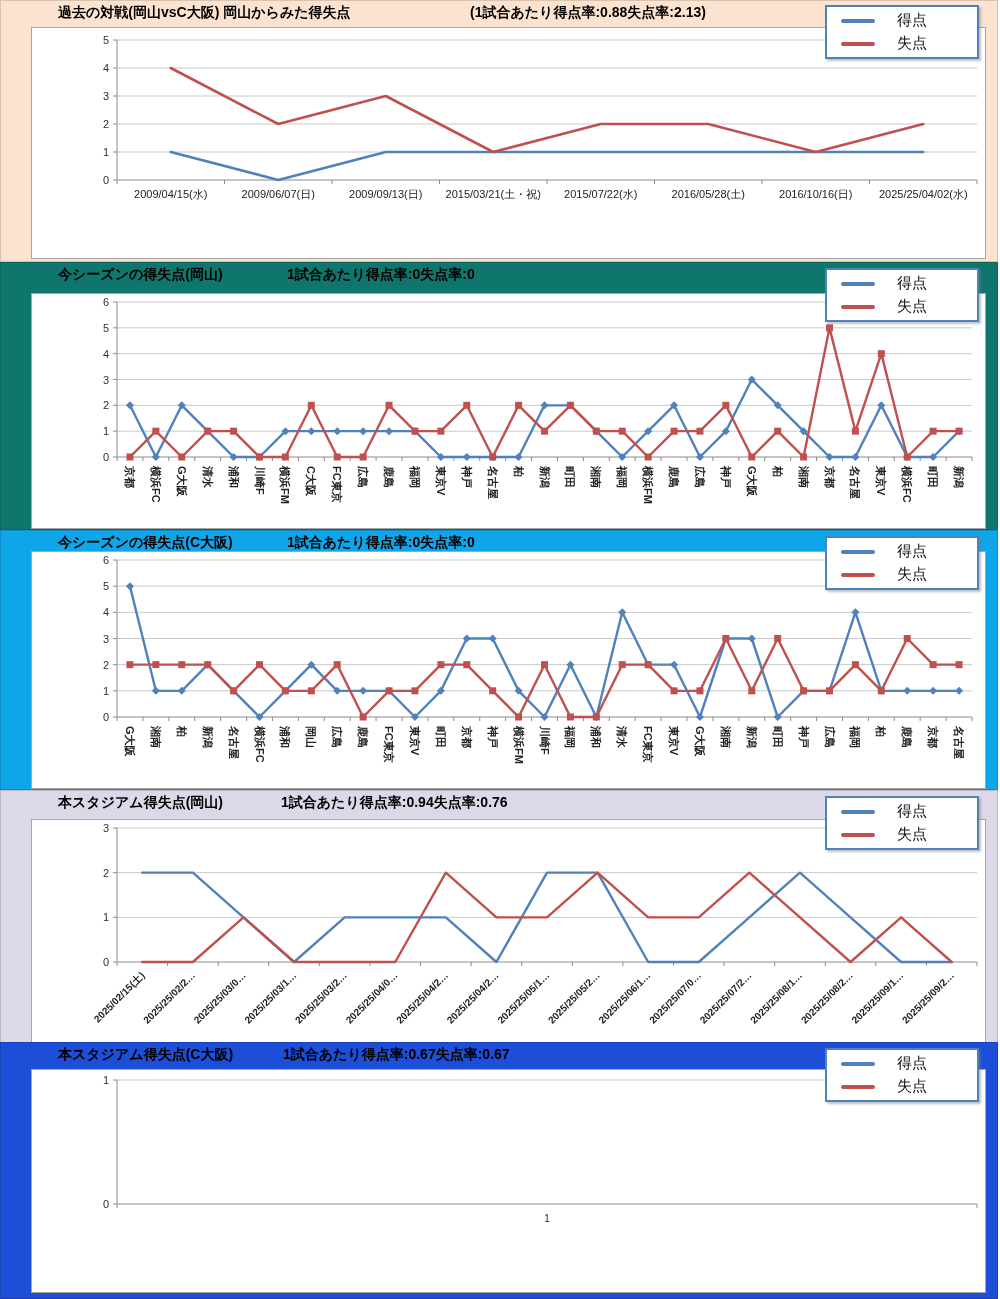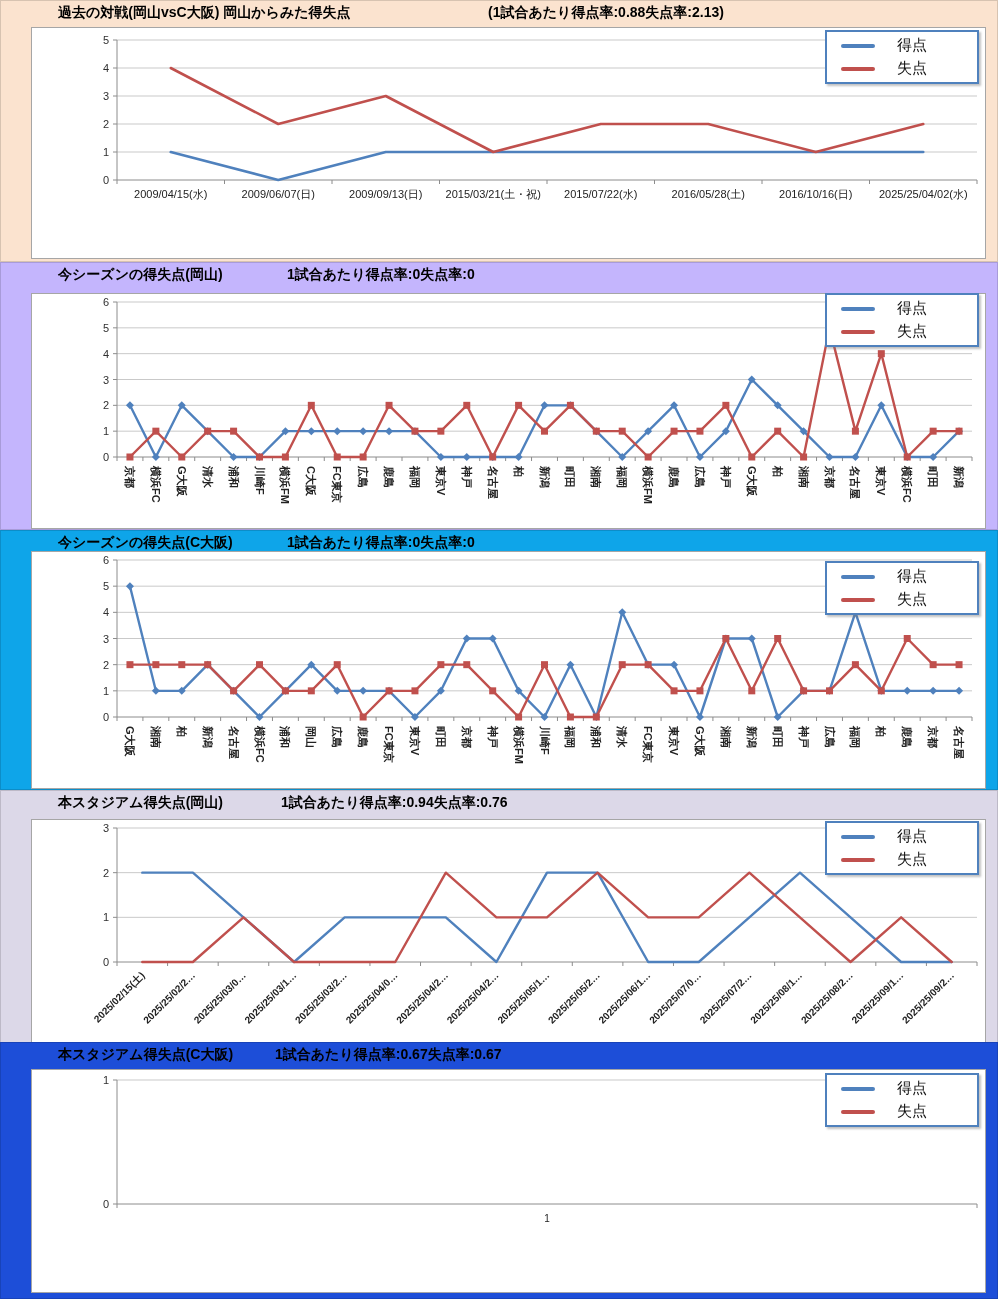--- a/index.html
+++ b/index.html
@@ -3,33 +3,33 @@
 <meta charset="utf-8">
 <style>
   html,body{margin:0;padding:0;background:#fff;font-family:"Liberation Sans",sans-serif;}
   #page{position:relative;width:1000px;height:1299px;overflow:hidden;}
   .section{position:absolute;left:0;width:998px;box-sizing:border-box;border:1px solid rgba(0,0,0,0.14);}
   .hdr-title{position:absolute;left:9px;top:3px;font-size:14px;font-weight:bold;color:#000;white-space:nowrap;margin-left:48px;}
   .hdr-rate{position:absolute;top:3px;font-size:14px;font-weight:bold;color:#000;white-space:nowrap;}
   .panel{position:absolute;left:30px;width:953px;background:#fff;border:1px solid #a6a6a6;box-sizing:content-box;}
   .panel svg{display:block;}
   .legend{position:absolute;right:18px;width:150px;height:50px;background:#fff;border:2px solid #4f81bd;
-          box-shadow:2px 2px 2px rgba(120,120,120,0.45);display:flex;flex-direction:column;justify-content:center;z-index:5;margin-top:25px;}
+          box-shadow:2px 2px 2px rgba(120,120,120,0.45);display:flex;flex-direction:column;justify-content:center;z-index:5;}
   .legend-row{display:flex;align-items:center;height:23px;padding-left:14px;}
   .legend-swatch{display:inline-block;width:34px;height:4px;border-radius:2px;margin-right:22px;flex:0 0 auto;}
   .legend-label{font-size:15px;color:#111;white-space:nowrap;}
 </style>
 </head>
 <body>
 
 <div id="page">
 
   <div class="section" style="top: 0px; height: 262px; background: rgb(251, 227, 207);">
     <span class="hdr-title">過去の対戦(岡山vsC大阪) 岡山からみた得失点</span>
-    <span class="hdr-rate" style="left:487px;">(1試合あたり得点率:0.88失点率:2.13)</span>
+    <span class="hdr-rate" style="left:469px;">(1試合あたり得点率:0.88失点率:2.13)</span>
     <div class="panel" style="top:26px;height:230px;">
       <svg viewBox="0 0 953 230" width="953" height="230">
           <line x1="85" y1="152" x2="945" y2="152" stroke="#8c8c8c" stroke-width="1"></line>
           <line x1="81" y1="152" x2="85" y2="152" stroke="#8c8c8c" stroke-width="1"></line>
           <text x="77" y="152" text-anchor="end" dominant-baseline="central" font-size="11" fill="#303030">0</text>
           <line x1="85" y1="124" x2="945" y2="124" stroke="#c9c9c9" stroke-width="1"></line>
           <line x1="81" y1="124" x2="85" y2="124" stroke="#8c8c8c" stroke-width="1"></line>
           <text x="77" y="124" text-anchor="end" dominant-baseline="central" font-size="11" fill="#303030">1</text>
           <line x1="85" y1="96" x2="945" y2="96" stroke="#c9c9c9" stroke-width="1"></line>
           <line x1="81" y1="96" x2="85" y2="96" stroke="#8c8c8c" stroke-width="1"></line>
@@ -70,21 +70,21 @@
         <span class="legend-swatch" style="background: rgb(79, 129, 189);"></span>
         <span class="legend-label">得点</span>
       </div>
       <div class="legend-row">
         <span class="legend-swatch" style="background: rgb(192, 80, 77);"></span>
         <span class="legend-label">失点</span>
       </div>
     </div>
   </div>
 
-  <div class="section" style="top: 262px; height: 268px; background: #c4b5fd;">
+  <div class="section" style="top: 262px; height: 268px; background: #0f766e;">
     <span class="hdr-title">今シーズンの得失点(岡山)</span>
     <span class="hdr-rate" style="left:286px;">1試合あたり得点率:0失点率:0</span>
     <div class="panel" style="top:30px;height:234px;">
       <svg viewBox="0 0 953 234" width="953" height="234">
           <line x1="85" y1="163" x2="940" y2="163" stroke="#8c8c8c" stroke-width="1"></line>
           <line x1="81" y1="163" x2="85" y2="163" stroke="#8c8c8c" stroke-width="1"></line>
           <text x="77" y="163" text-anchor="end" dominant-baseline="central" font-size="11" fill="#303030">0</text>
           <line x1="85" y1="137.16666666666666" x2="940" y2="137.16666666666666" stroke="#c9c9c9" stroke-width="1"></line>
           <line x1="81" y1="137.16666666666666" x2="85" y2="137.16666666666666" stroke="#8c8c8c" stroke-width="1"></line>
           <text x="77" y="137.16666666666666" text-anchor="end" dominant-baseline="central" font-size="11" fill="#303030">1</text>
@@ -493,21 +493,21 @@
       </div>
       <div class="legend-row">
         <span class="legend-swatch" style="background: rgb(192, 80, 77);"></span>
         <span class="legend-label">失点</span>
       </div>
     </div>
   </div>
 
   <div class="section" style="top: 1042px; height: 257px; background: #1d4ed8;">
     <span class="hdr-title">本スタジアム得失点(C大阪)</span>
-    <span class="hdr-rate" style="left:274px;">1試合あたり得点率:0.67失点率:0.67</span>
+    <span class="hdr-rate" style="left:282px;">1試合あたり得点率:0.67失点率:0.67</span>
     <div class="panel" style="top:26px;height:222px;">
       <svg viewBox="0 0 953 222" width="953" height="222">
           <line x1="85" y1="134" x2="945" y2="134" stroke="#8c8c8c" stroke-width="1"></line>
           <line x1="81" y1="134" x2="85" y2="134" stroke="#8c8c8c" stroke-width="1"></line>
           <text x="77" y="134" text-anchor="end" dominant-baseline="central" font-size="11" fill="#303030">0</text>
           <line x1="85" y1="10" x2="945" y2="10" stroke="#c9c9c9" stroke-width="1"></line>
           <line x1="81" y1="10" x2="85" y2="10" stroke="#8c8c8c" stroke-width="1"></line>
           <text x="77" y="10" text-anchor="end" dominant-baseline="central" font-size="11" fill="#303030">1</text>
           <line x1="85" y1="10" x2="85" y2="134" stroke="#8c8c8c" stroke-width="1"></line>
           <line x1="85" y1="134" x2="85" y2="138" stroke="#8c8c8c" stroke-width="1"></line>

